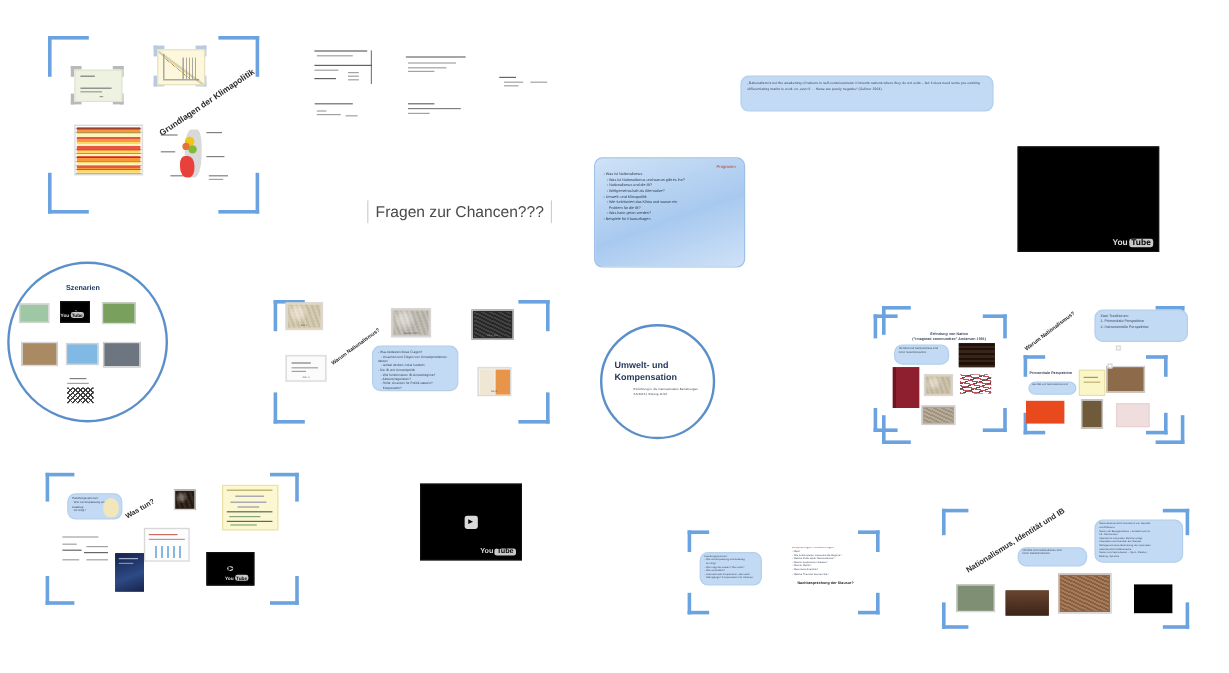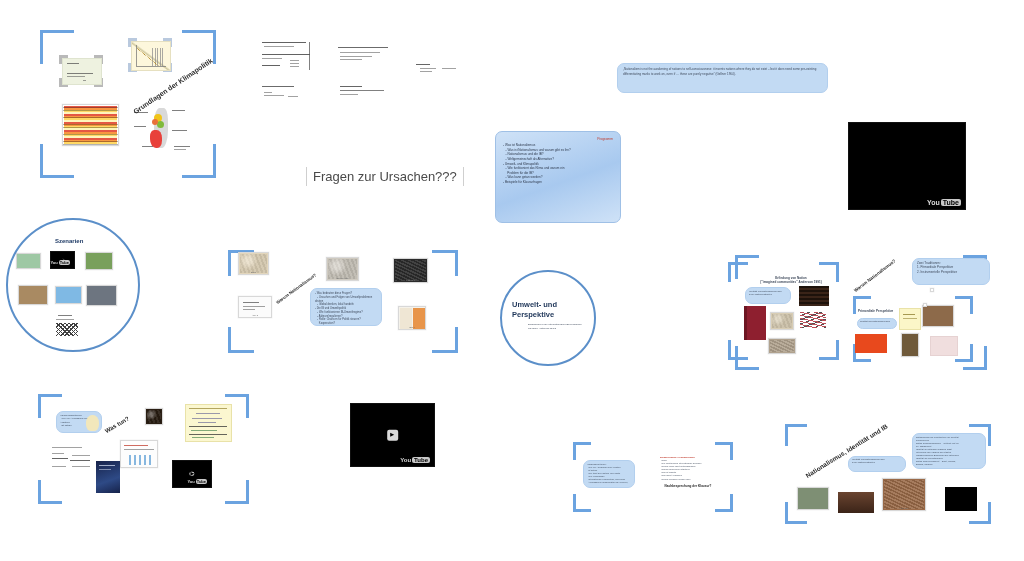--- a/index.html
+++ b/index.html
@@ -203,21 +203,21 @@
     <div class="inkline d" style="left:2px;top:11px;width:20px;"></div>
     <div class="inkline d" style="left:26px;top:12px;width:10px;"></div>
   </div>
 
   <div class="scrap" style="left:340px;top:84px;width:46px;height:22px;">
     <div class="inkline" style="left:0;top:2px;width:22px;height:.8px;background:#333;"></div>
     <div class="inkline" style="left:0;top:6px;width:44px;height:.6px;"></div>
     <div class="inkline d" style="left:0;top:10px;width:18px;"></div>
   </div>
 
-  <div class="h-klausur" style="left:306px;top:167px;">Fragen zur Ursachen???</div>
+  <div class="h-klausur" style="left:306px;top:167px;">Fragen zur Chancen???</div>
 
   <div class="bluecard flat" style="left:617px;top:63px;width:211px;height:30px;padding:3px 5px;">
     <div class="tt" style="font-size:2.9px;line-height:1.55;">„Nationalism is not the awakening of nations to self-consciousness: it invents nations where they do not exist – but it does need some pre-existing differentiating marks to work on, even if … these are purely negative“ (Gellner 1964).</div>
   </div>
 
   <div class="bluecard" style="left:495px;top:131px;width:126px;height:92px;padding:5px 7px;">
     <span class="hdr-red">Programm</span>
     <div class="tt5">- Was ist Nationalismus</div>
     <div class="tt5">   - Was ist Nationalismus und warum gibt es ihn?</div>
     <div class="tt5">   - Nationalismus und die IB?</div>
@@ -308,21 +308,21 @@
   </div>
 
   <div class="photo framed" style="left:398px;top:306px;width:28px;height:24px;background:#f5f2ea;">
     <div class="abs" style="left:1px;top:1px;width:12px;height:21px;background:#efe6d4;"></div>
     <div class="abs" style="left:14px;top:1px;width:12px;height:21px;background:#e8954a;"></div>
     <div class="cap">Bild 1</div>
   </div>
 
   <div class="circleframe" style="left:500px;top:270px;width:96px;height:96px;"></div>
   <div class="h-umwelt" style="left:512px;top:300px;white-space:pre-line;">Umwelt- und
-Perspektive</div>
+Kompensation</div>
   <div class="tt" style="position:absolute;left:528px;top:323px;width:62px;font-size:2.5px;text-align:left;">Einführung in die Internationalen Beziehungen
 SS 2016 | Sitzung 11/12</div>
 
   <div class="frame" style="left:728px;top:262px;width:111px;height:98px;">
     <i class="tl-h" style="width:20px;"></i>
       <i class="tl-v" style="height:20px;"></i>
     <i class="tr-h" style="width:20px;"></i>
       <i class="tr-v" style="height:20px;"></i>
     <i class="bl-h" style="width:20px;"></i>
       <i class="bl-v" style="height:20px;"></i>

